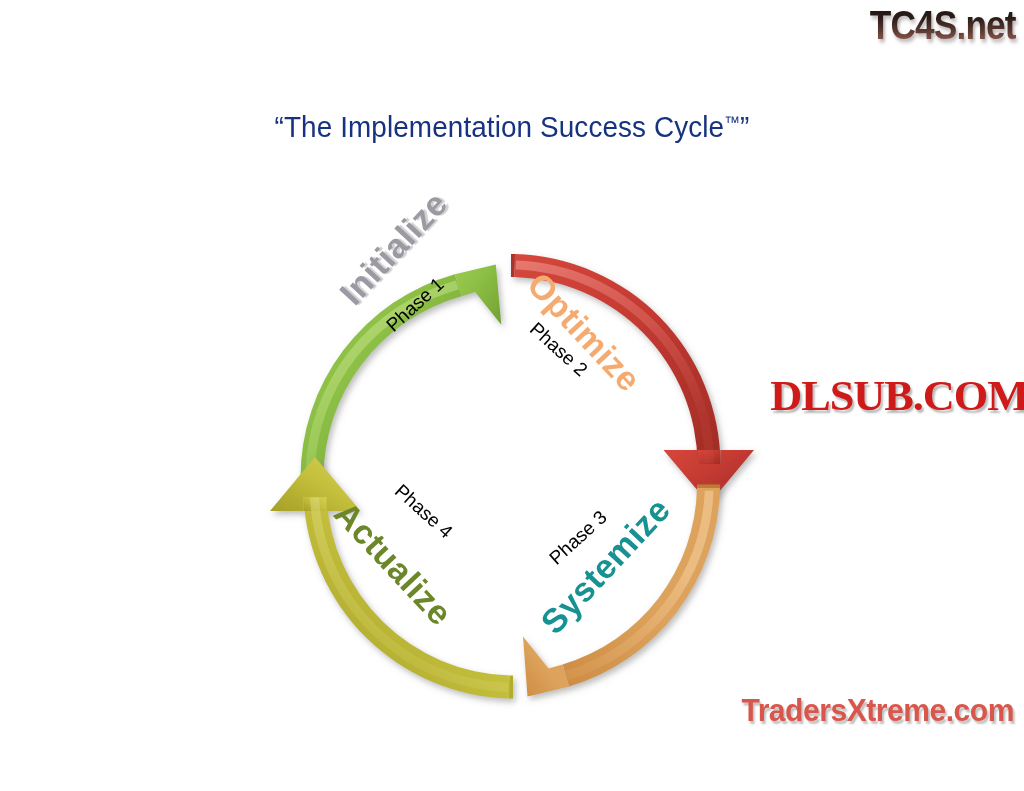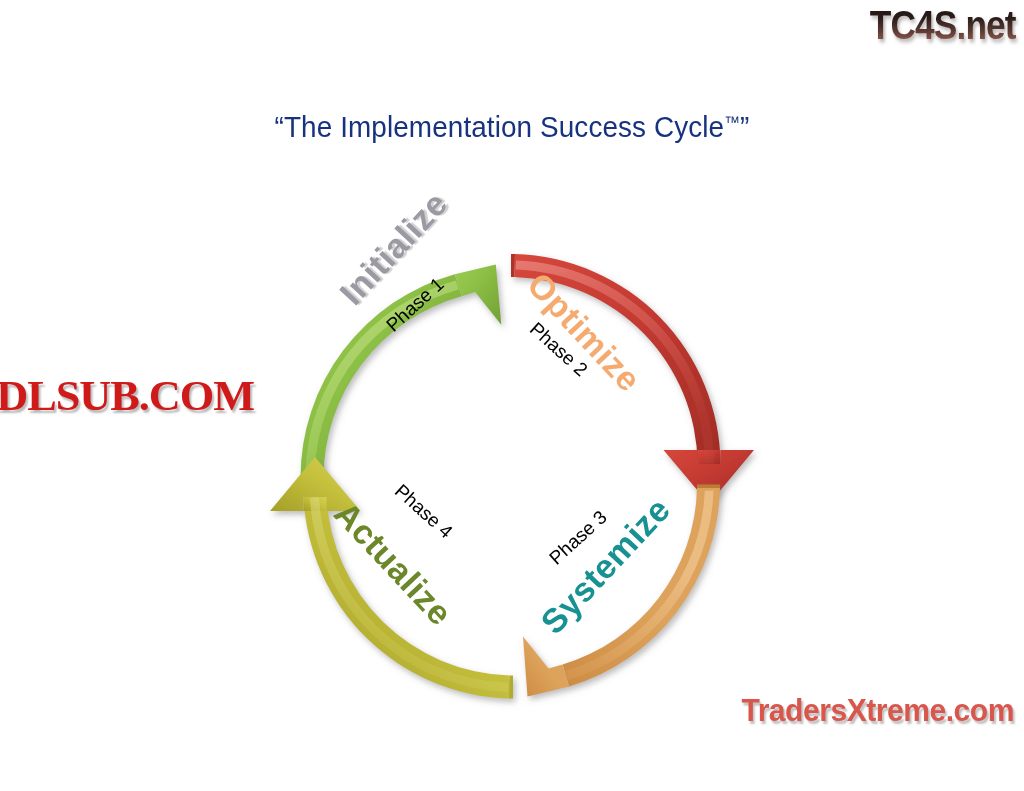--- a/index.html
+++ b/index.html
@@ -132,21 +132,21 @@
     left: 405px; top: 480px;
     transform: rotate(42deg);
     transform-origin: left top;
   }
 
   
   #watermark-center {
     position: absolute;
     left: 0; right: 0;
     top: 371px;
-    text-align: left;
+    text-align: right;
     pointer-events: none;
   }
   #watermark-center .wm-text {
     display: inline-block;
     font-family: "Liberation Serif", serif;
     font-weight: bold;
     font-size: 43px;
     letter-spacing: -1px;
     color: #cf1a1a;
     transform: scaleX(1.03);

